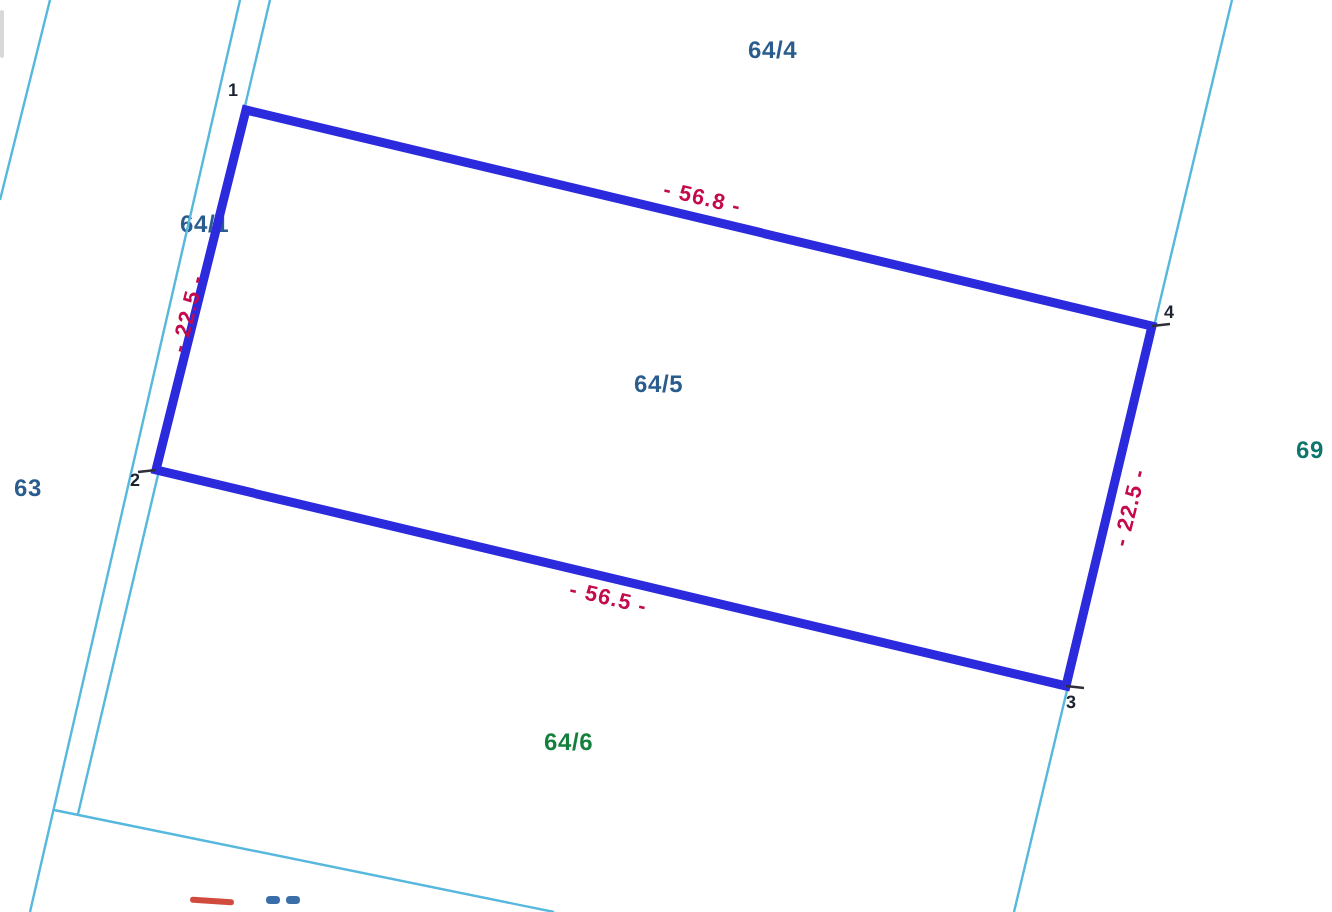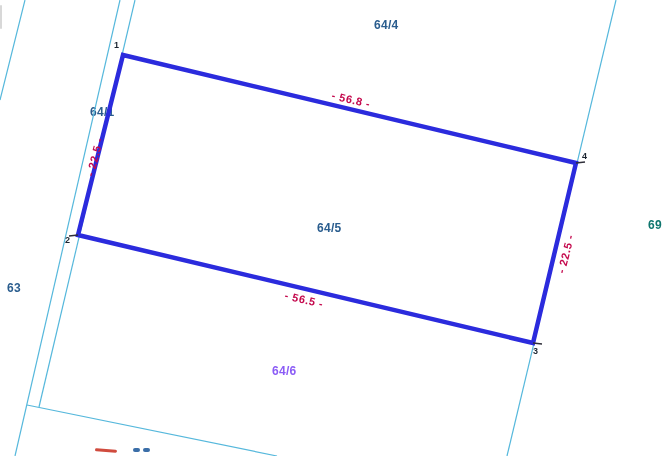--- a/index.html
+++ b/index.html
@@ -24,24 +24,24 @@
     letter-spacing:0.6px;white-space:nowrap;transform-origin:center center;
   }
   .edge-fragment{position:absolute;border-radius:2px;}
 </style>
 </head>
 <body>
 
 <div class="map-viewport">
   <div class="layer layer-under" id="labels-under">
       <div class="parcel-label" style="left: 374px; top: 19px; color: rgb(42, 93, 142);">64/4</div>
-      <div class="parcel-label" style="left: 317px; top: 186px; color: rgb(42, 93, 142); margin-top: 36px;">64/5</div>
-      <div class="parcel-label" style="left: 272px; top: 365px; color: #8b5cf6;">64/6</div>
+      <div class="parcel-label" style="left: 317px; top: 186px; color: rgb(42, 93, 142);">64/5</div>
+      <div class="parcel-label" style="left: 272px; top: 365px; color: #15803d;">64/6</div>
       <div class="parcel-label" style="left: 90px; top: 106px; color: rgb(42, 93, 142);">64/1</div>
-      <div class="parcel-label" style="left: 7px; top: 238px; color: rgb(42, 93, 142); margin-top: 44px;">63</div>
+      <div class="parcel-label" style="left: 7px; top: 238px; color: rgb(42, 93, 142);">63</div>
       <div class="parcel-label" style="left: 648px; top: 219px; color: #0f766e;">69</div>
     </div>
   <svg class="layer layer-svg" id="map-svg" viewBox="0 0 666 456">
       <line x1="25" y1="0" x2="0" y2="100" stroke="#56b8dc" stroke-width="1.2"></line>
       <line x1="120" y1="0" x2="15" y2="456" stroke="#56b8dc" stroke-width="1.2"></line>
       <line x1="135" y1="0" x2="39" y2="407" stroke="#56b8dc" stroke-width="1.2"></line>
       <line x1="27" y1="405" x2="277" y2="456" stroke="#56b8dc" stroke-width="1.2"></line>
       <line x1="616" y1="0" x2="507" y2="456" stroke="#56b8dc" stroke-width="1.2"></line>
       <polygon points="123,55 576,163 533,343 78,235" fill="none" stroke="#2b2bdd" stroke-width="4.5" stroke-linejoin="miter"></polygon>
       <line x1="78" y1="235" x2="69" y2="236" stroke="#2f2f3a" stroke-width="1.3"></line>

